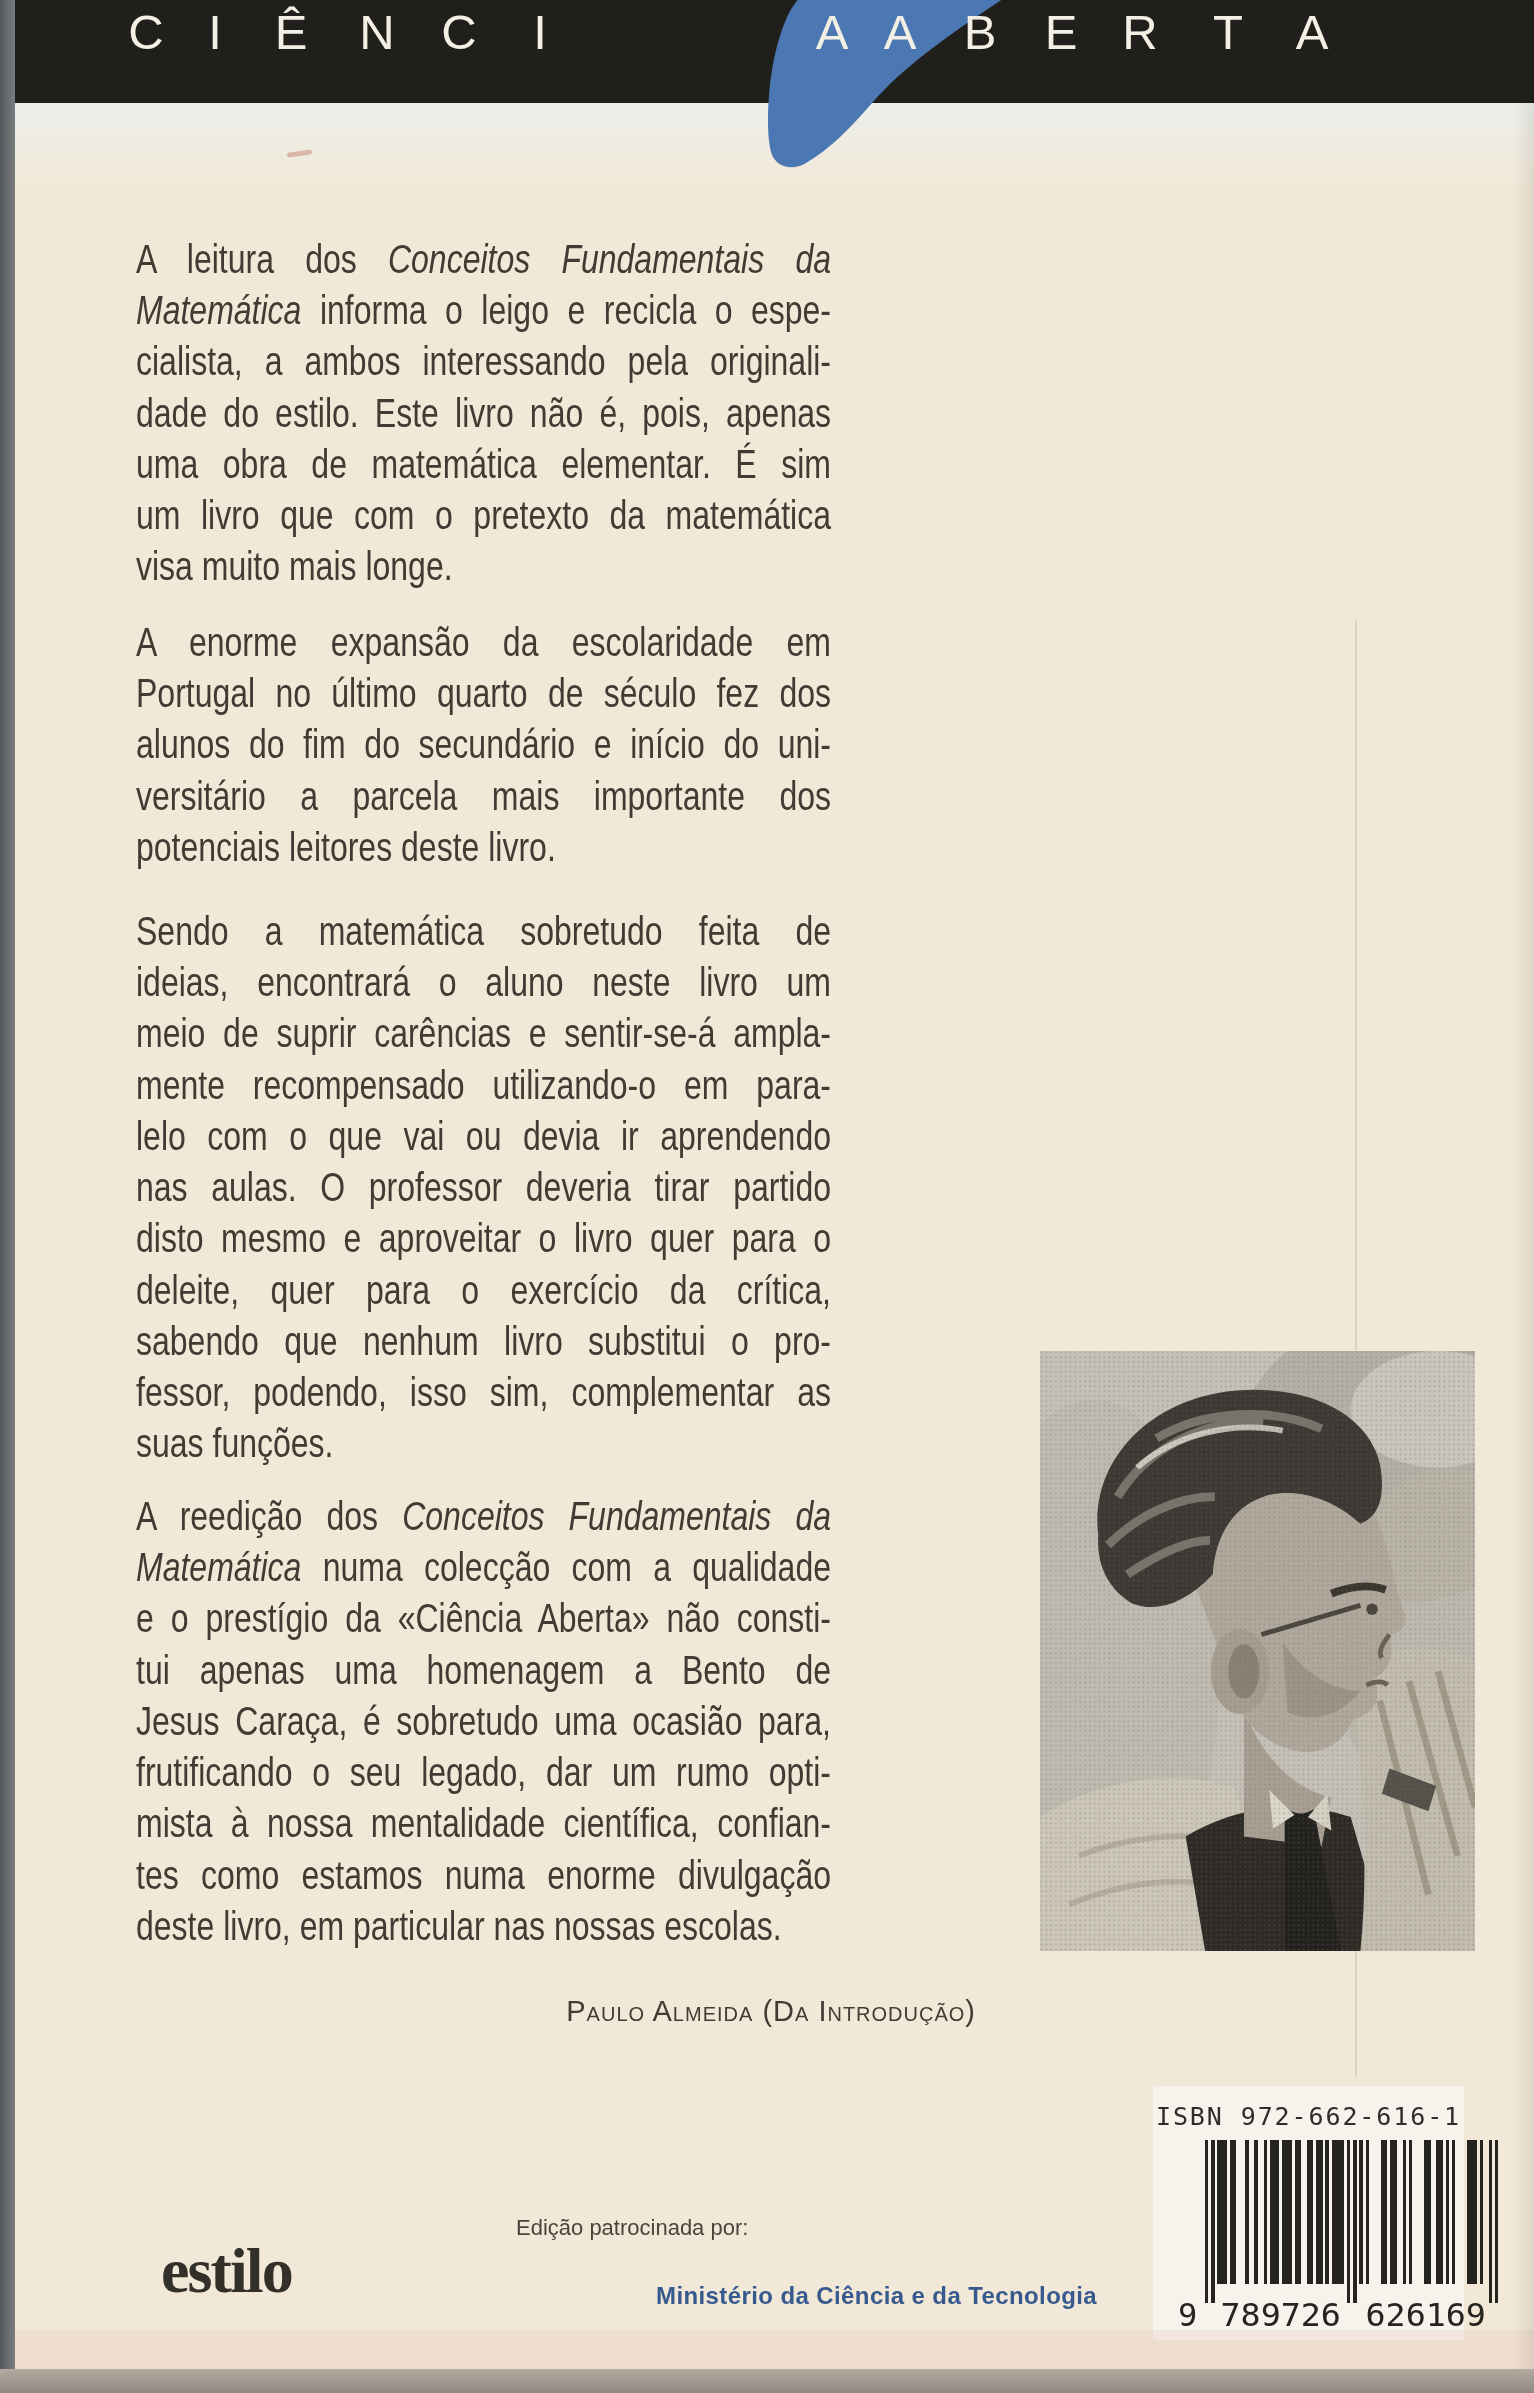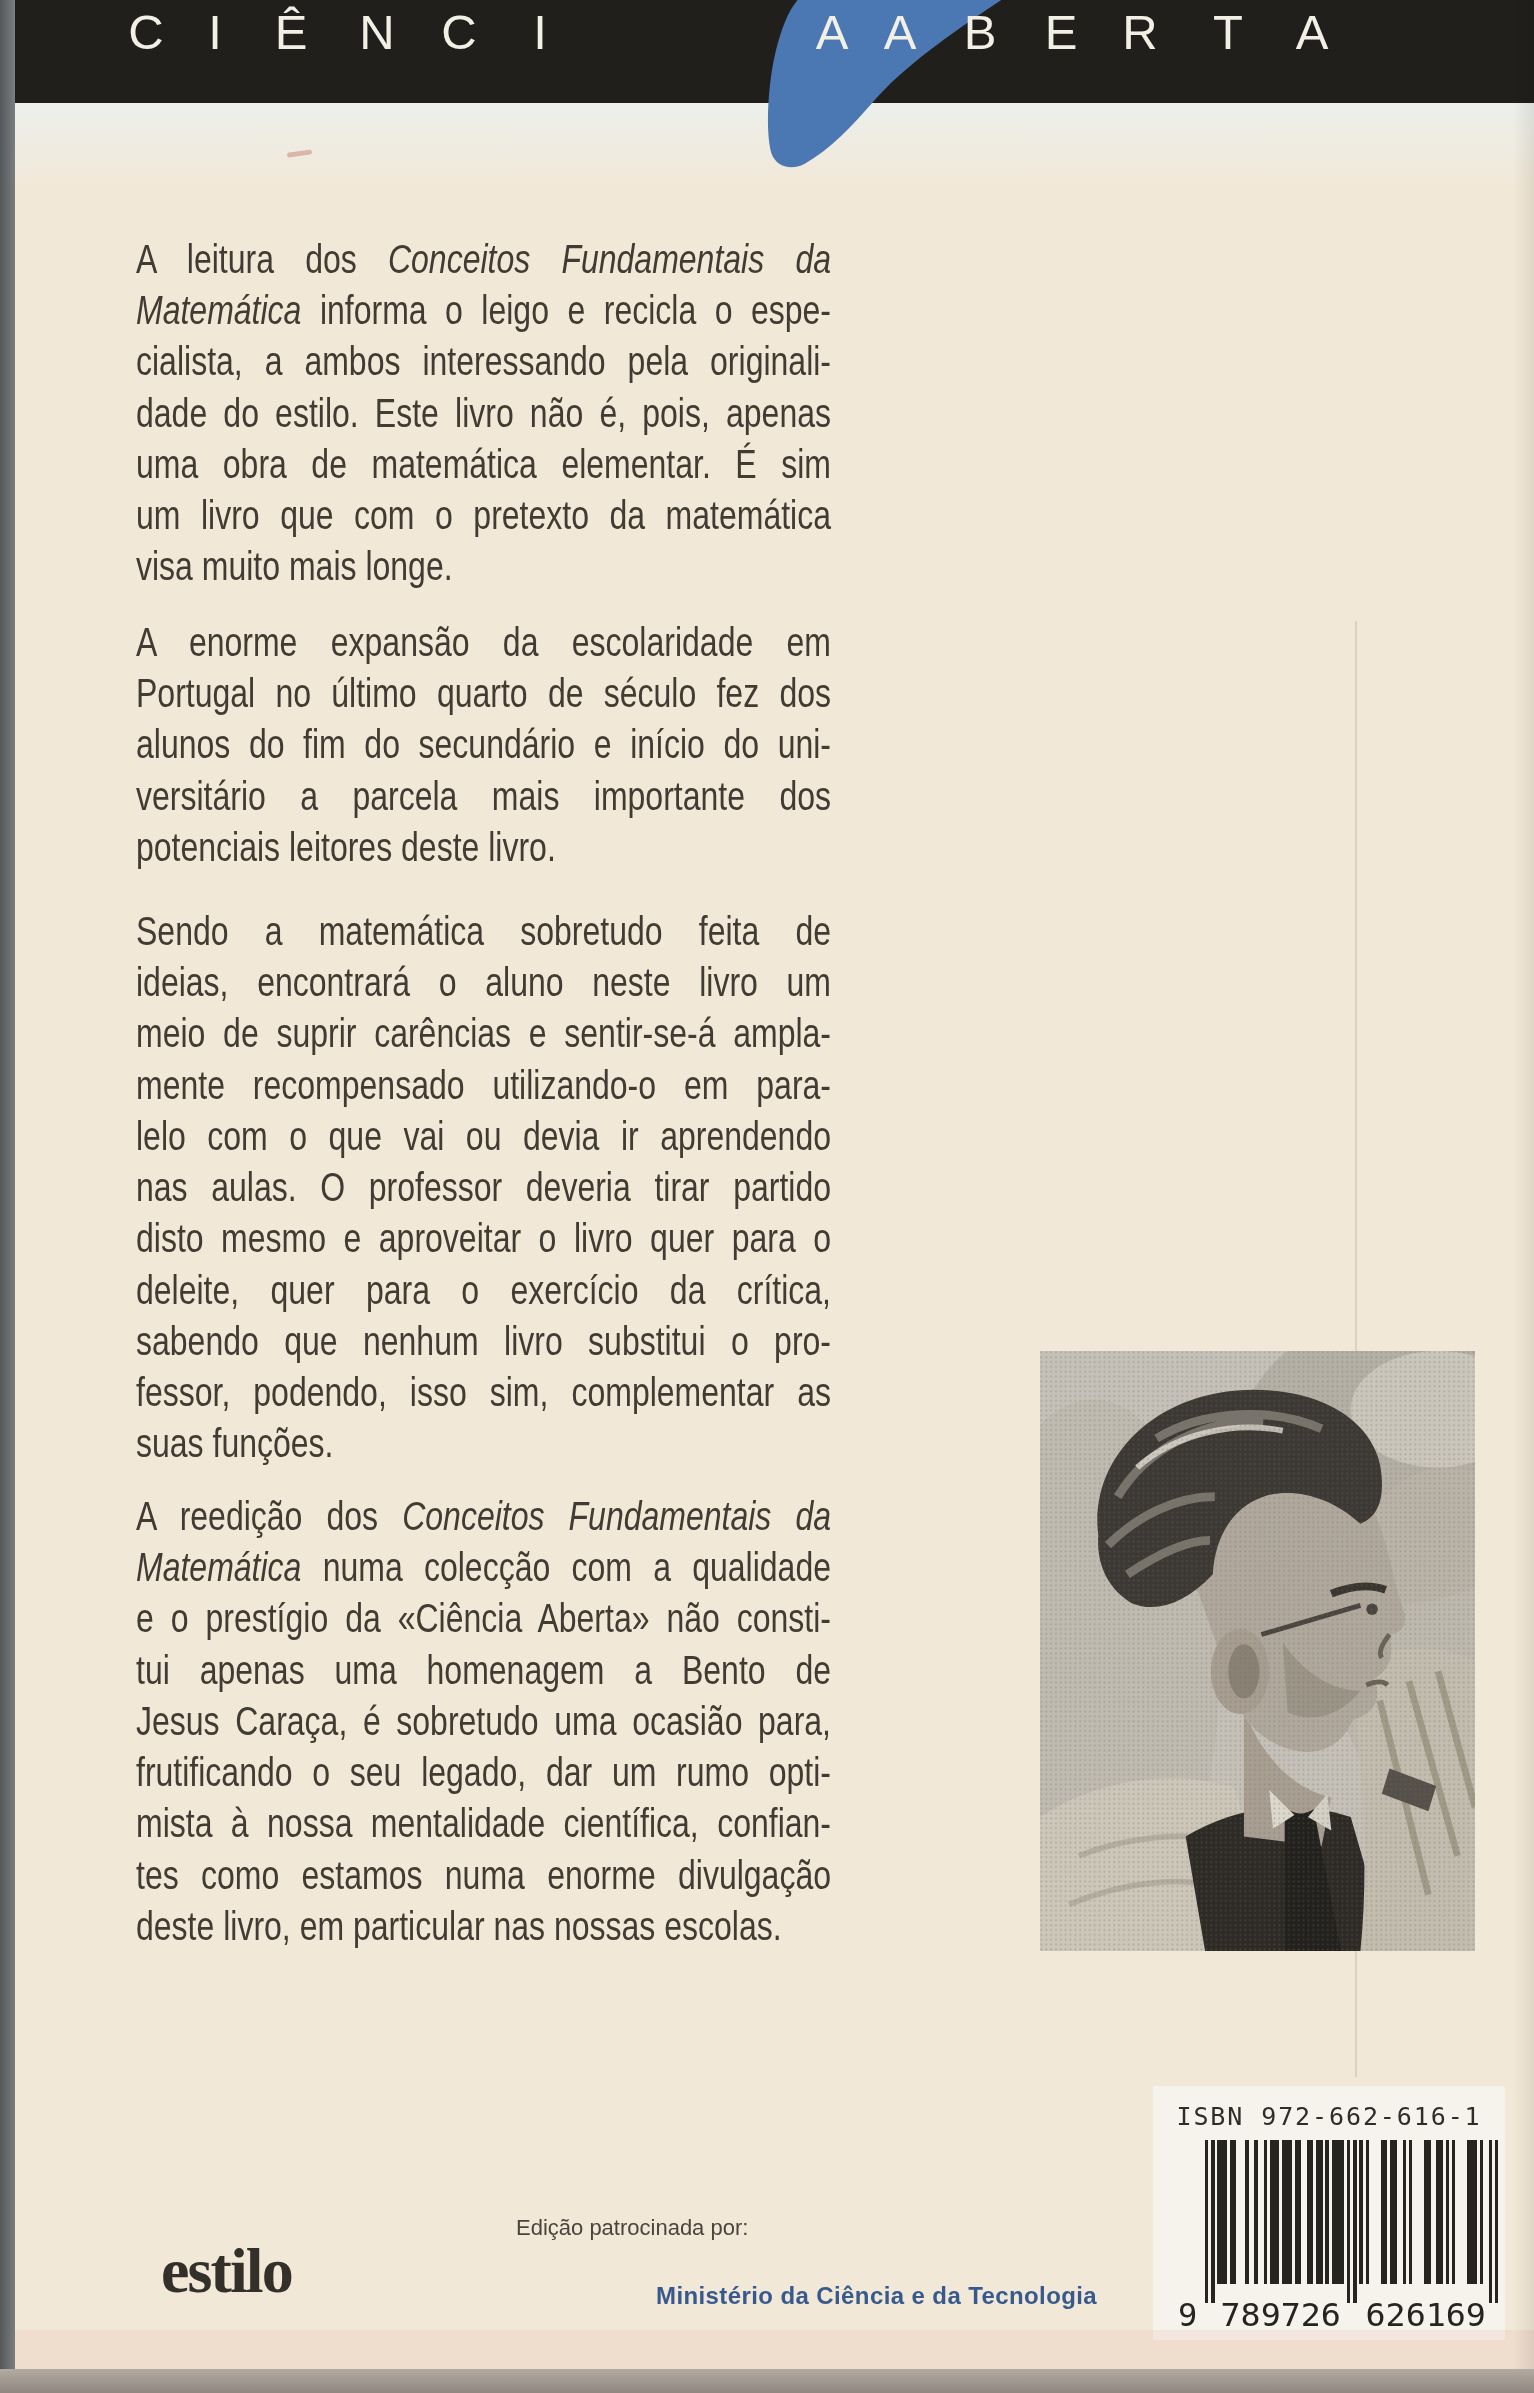--- a/index.html
+++ b/index.html
@@ -39,21 +39,21 @@
   .sponsor-label{position:absolute;left:516px;top:2215px;font-size:22px;color:#4a443d;z-index:2;}
   .cv-group{position:absolute;left:752px;top:2130px;width:204px;height:155px;z-index:2;}
   .cv-fig{position:absolute;left:0;top:0;}
   .cv-line1{position:absolute;left:62px;top:76px;font-size:37px;font-weight:700;color:#8ba5c9;letter-spacing:1px;}
   .cv-line2{position:absolute;left:93px;top:113px;font-size:37px;font-weight:700;color:#8ba5c9;letter-spacing:1px;}
   .cv-rule1{position:absolute;left:56px;top:110px;width:129px;height:3.9px;background:#2d3f60;}
   .cv-rule2{position:absolute;left:64px;top:146px;width:121px;height:3.9px;background:#2d3f60;}
   .ministry{position:absolute;left:656px;top:2282px;font-size:24px;font-weight:700;color:#375a8e;
         letter-spacing:0.4px;z-index:2;text-align:center;}
   
-  .isbn-panel{position:absolute;left:1153px;top:2086px;width:352px;height:254px;background:#f6f3ec;
+  .isbn-panel{position:absolute;left:1153px;top:2086px;width:311px;height:254px;background:#f6f3ec;
         border-radius:1.9px;z-index:2;}
   .isbn-label{position:absolute;left:0;right:0;top:15.5px;text-align:center;
         font-family:"DejaVu Sans Mono",monospace;font-size:25px;letter-spacing:1.9px;color:#2f2d28;}
   .barcode-holder{position:absolute;left:23px;top:54px;}
 </style>
 </head>
 <body>
 
 <div class="page">
 
@@ -118,20 +118,21 @@
         <div class="jl"><span>e o prestígio da «Ciência Aberta» não consti-</span></div>
         <div class="jl"><span>tui apenas uma homenagem a Bento de</span></div>
         <div class="jl"><span>Jesus Caraça, é sobretudo uma ocasião para,</span></div>
         <div class="jl"><span>frutificando o seu legado, dar um rumo opti-</span></div>
         <div class="jl"><span>mista à nossa mentalidade científica, confian-</span></div>
         <div class="jl"><span>tes como estamos numa enorme divulgação</span></div>
         <div class="ll"><span>deste livro, em particular nas nossas escolas.</span></div>
       </div>
     </div>
 
+  <div class="attribution">Paulo Almeida (Da Introdução)</div>
 
   <svg class="photo" width="435" height="600" viewBox="0 0 448 618">
     <defs>
       <pattern id="ht" width="5" height="5" patternUnits="userSpaceOnUse">
         <circle cx="1.4" cy="1.4" r="1.05" fill="#6e6a63"></circle>
       </pattern>
     </defs>
     <rect width="448" height="618" fill="#c6c1b8"></rect>
     <ellipse cx="370" cy="110" rx="170" ry="150" fill="#b2ada2" opacity=".85"></ellipse>
     <ellipse cx="420" cy="300" rx="120" ry="180" fill="#bab5aa" opacity=".7"></ellipse>

